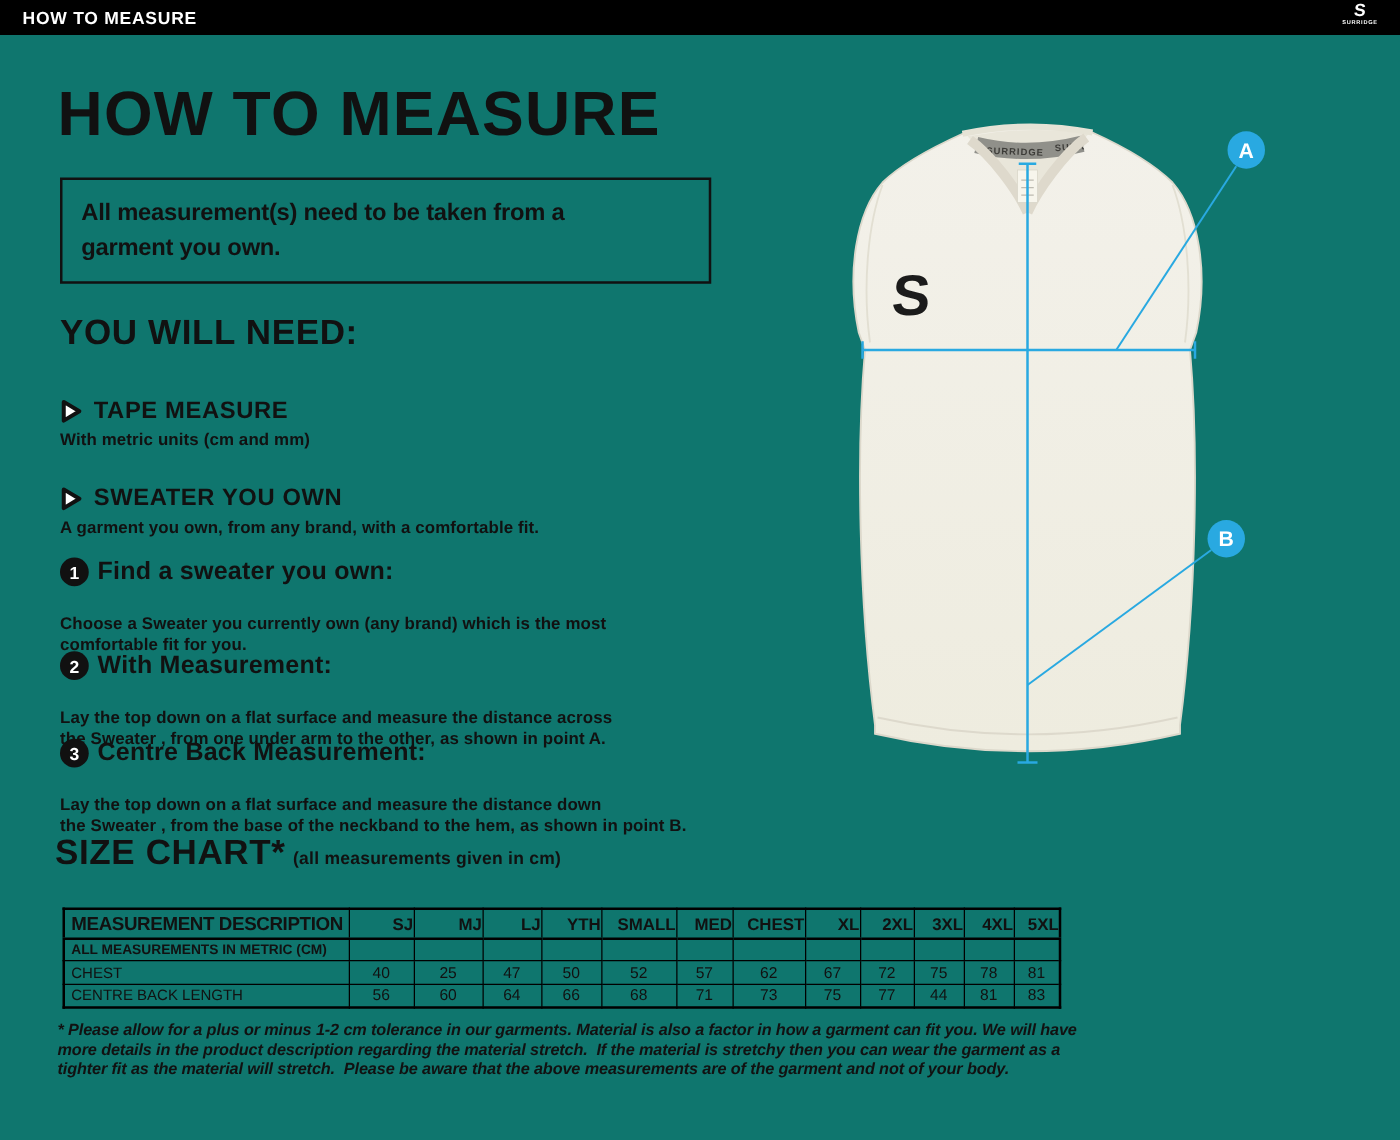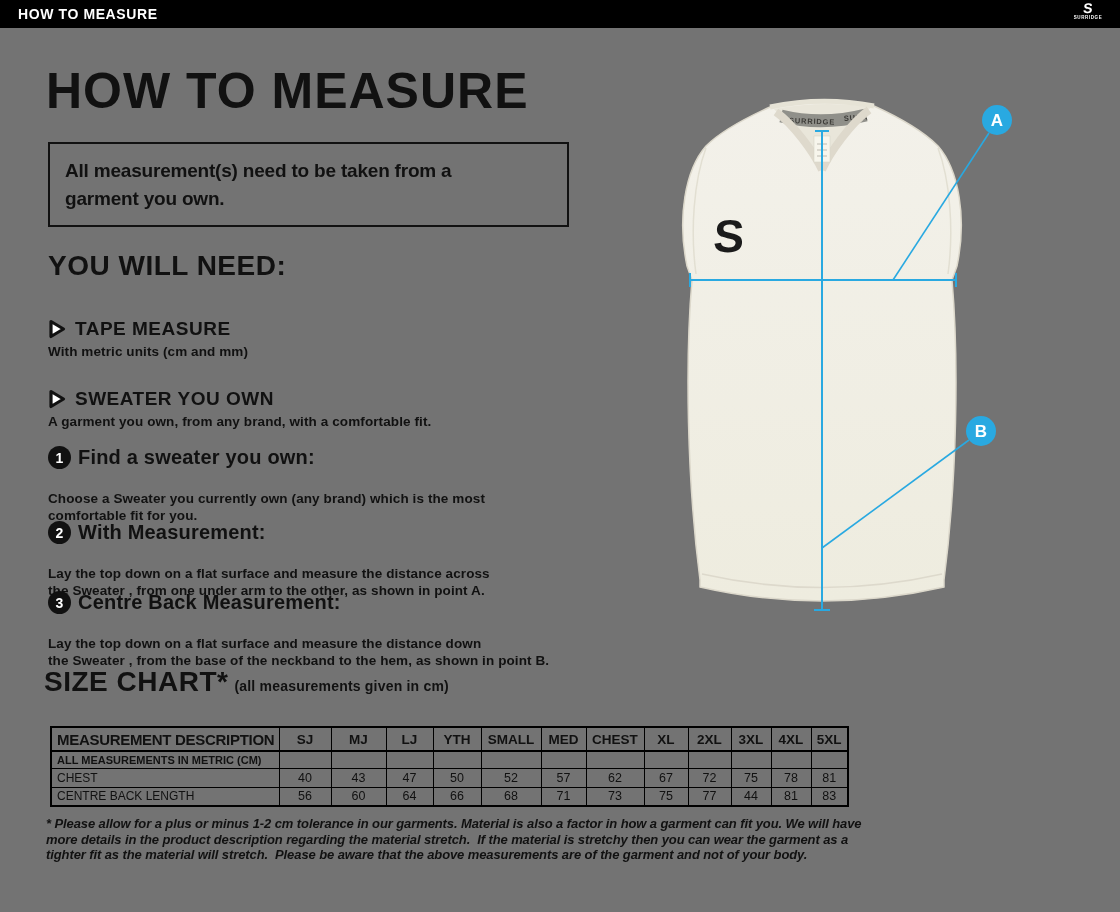--- a/index.html
+++ b/index.html
@@ -1,18 +1,18 @@
 <!DOCTYPE html>
 <html><head>
 <meta charset="utf-8">
 <style>
   * { margin:0; padding:0; box-sizing:border-box; }
   html,body { background:#ffffff; }
   body { font-family:"Liberation Sans", sans-serif; color:#111; }
-  .page { position:relative; width:1120px; height:912px; background:#737373; overflow:hidden; }
+  .page { position:relative; width:1120px; height:912px; background:#0f766e; overflow:hidden; }
 
   
   .topbar { position:absolute; left:0; top:0; width:1120px; height:28px; background:#000; }
   .topbar-title { position:absolute; left:18px; top:50%; transform:translateY(-50%);
     color:#fff; font-weight:bold; font-size:14px; letter-spacing:0.6px; }
   .topbar-logo { position:absolute; right:12px; top:1px; width:40px; text-align:center; color:#fff; }
   .topbar-logo .s { font-size:14px; font-weight:bold; line-height:14px; display:block; transform:skewX(-6deg); }
   .topbar-logo .brand { font-size:4.5px; font-weight:bold; letter-spacing:0.6px; display:block; line-height:6px; }
 
   
@@ -41,21 +41,21 @@
   .step-desc { margin-top:21px; font-size:13.5px; font-weight:bold; line-height:1.28;
     white-space:pre-wrap; letter-spacing:0.1px; }
 
   .sizechart-heading { position:absolute; left:44px; top:666px; font-size:28px; font-weight:bold; letter-spacing:0.5px; }
   .sizechart-sub { font-size:14px; font-weight:bold; letter-spacing:0.2px; margin-left:6px; }
 
   
   table.sizes { position:absolute; left:50px; top:726px; border-collapse:collapse;
     border:2px solid #000; table-layout:fixed; }
   table.sizes td, table.sizes th { border:1px solid #000; overflow:hidden; white-space:nowrap; }
-  table.sizes tr.hdr th { font-size:13.5px; font-weight:bold; height:24px; text-align:center; }
+  table.sizes tr.hdr th { font-size:13.5px; font-weight:bold; height:24px; text-align:right; }
   table.sizes tr.hdr th.desc { font-size:15px; text-align:left; padding-left:5px; letter-spacing:-0.3px;
     border-bottom:2px solid #000; }
   table.sizes tr.hdr th { border-bottom:2px solid #000; }
   table.sizes tr.metric td { font-size:11px; font-weight:bold; height:17px; }
   table.sizes tr.metric td.desc { padding-left:5px; }
   table.sizes tr.data td { font-size:12.5px; height:19px; text-align:center; }
   table.sizes tr.data td.desc { font-size:12px; text-align:left; padding-left:5px; }
 
   .disclaimer { position:absolute; left:46px; top:816px; width:1055px; font-size:13px;
     font-weight:bold; font-style:italic; line-height:1.2; white-space:pre-wrap; letter-spacing:-0.1px; }
@@ -177,21 +177,21 @@
       <td></td>
       <td></td>
       <td></td>
       <td></td>
       <td></td>
       <td></td>
     </tr>
     <tr class="data">
       <td class="desc">CHEST</td>
       <td>40</td>
-      <td>43</td>
+      <td>25</td>
       <td>47</td>
       <td>50</td>
       <td>52</td>
       <td>57</td>
       <td>62</td>
       <td>67</td>
       <td>72</td>
       <td>75</td>
       <td>78</td>
       <td>81</td>

